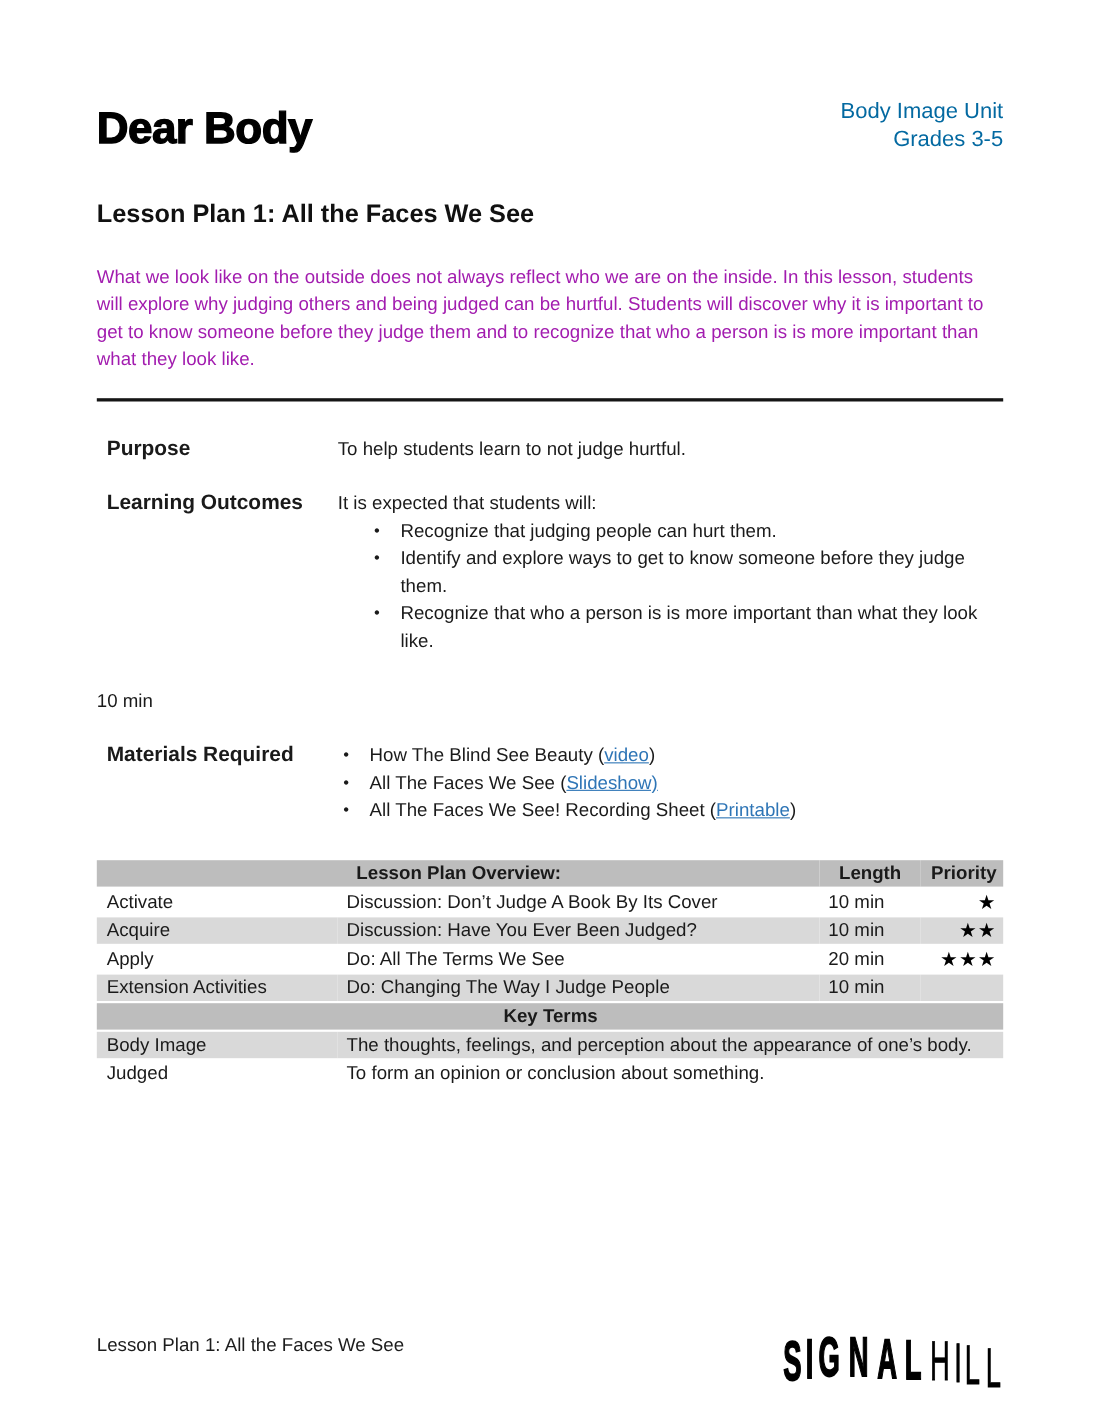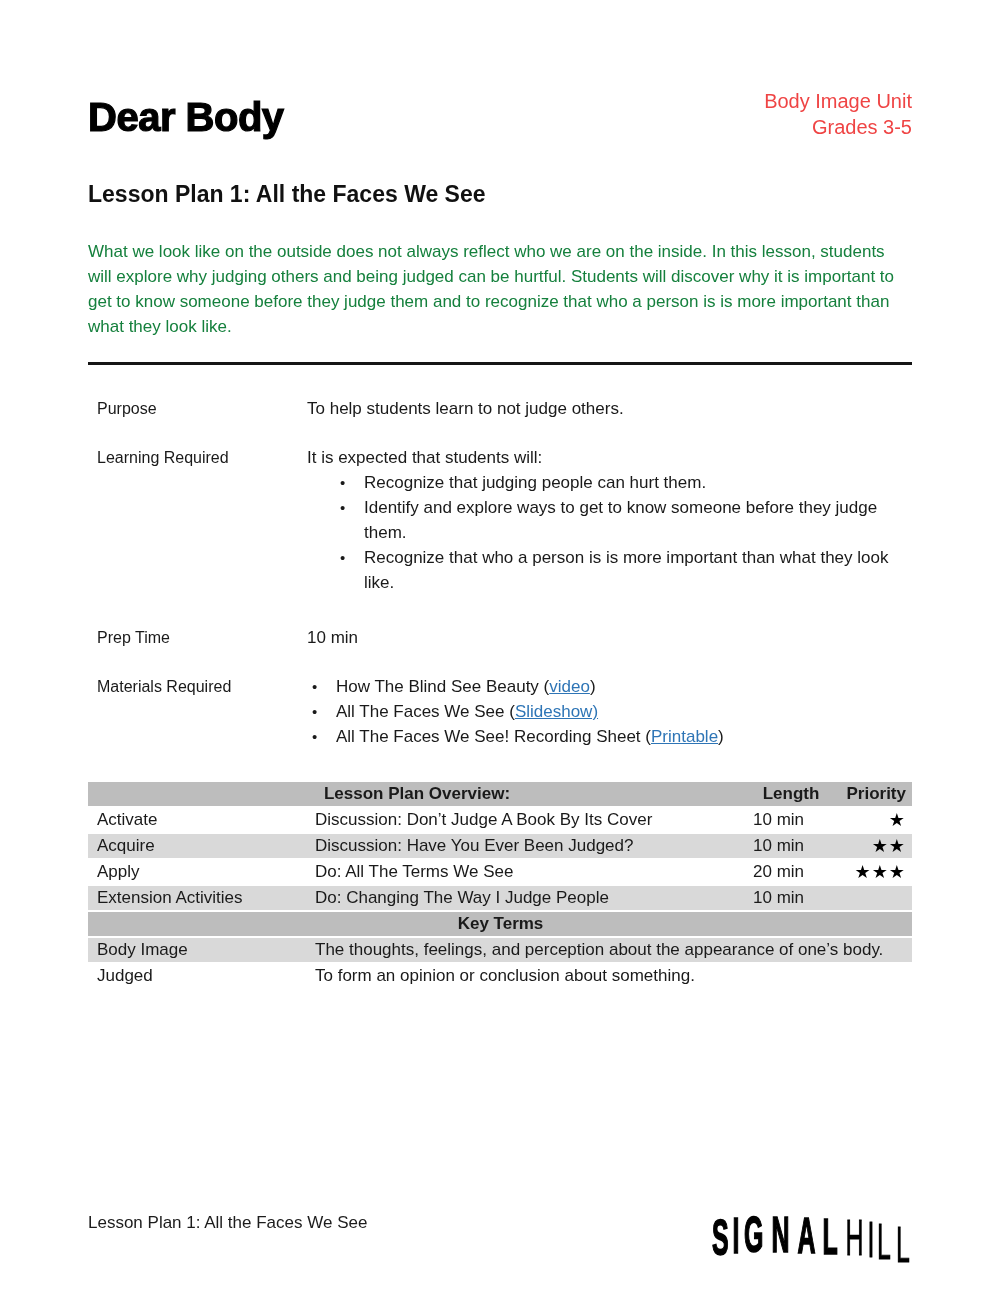--- a/index.html
+++ b/index.html
@@ -15,29 +15,29 @@
     margin:0 auto;padding:86px 88px 0 88px;
     font-family:"Liberation Sans",sans-serif;color:var(--ink);
     overflow:hidden;
   }
   
   .header{display:flex;justify-content:space-between;align-items:flex-end;}
   .brand{
     font-size:40px;font-weight:900;color:#000;letter-spacing:-0.5px;
     -webkit-text-stroke:1.2px #000;line-height:46px;
   }
-  .unit-info{text-align:right;font-size:20px;line-height:26px;color:#ef4444;margin-top:2px;}
+  .unit-info{text-align:right;font-size:20px;line-height:26px;color:#0369a1;margin-top:2px;}
   
   .lesson-title{font-size:23px;font-weight:700;color:#111;margin-top:40px;line-height:28px;}
-  .intro{font-size:17px;line-height:25px;margin-top:31px;color:#15803d;}
+  .intro{font-size:17px;line-height:25px;margin-top:31px;color:#a21caf;}
   .divider{border:none;border-top:3px solid #151515;margin:23px 0 0 0;}
   
   .details{margin-top:31px;}
   .detail-row{display:flex;align-items:flex-start;}
-  .detail-label{width:219px;min-width:219px;padding-left:9px;font-weight:400;font-size:16px;line-height:25px;}
+  .detail-label{width:219px;min-width:219px;padding-left:9px;font-weight:700;font-size:19px;line-height:25px;}
   .detail-value{flex:1;font-size:17px;line-height:25px;}
   .gap24{height:24px;}
   .gap30{height:30px;}
   .bullet-row{display:flex;align-items:flex-start;}
   .bullet-marker{width:28px;min-width:28px;font-size:15px;line-height:25px;padding-left:4px;}
   .bullet-text{flex:1;font-size:17px;line-height:25px;}
   .outcome-list{margin-left:29px;}
   .material-list{margin-left:1px;}
   a.doc-link{color:var(--link);text-decoration:underline;cursor:pointer;}
   
@@ -85,27 +85,27 @@
   <div class="lesson-title">Lesson Plan 1: All the Faces We See</div>
 
   <div class="intro">What we look like on the outside does not always reflect who we are on the inside. In this lesson, students will explore why judging others and being judged can be hurtful. Students will discover why it is important to get to know someone before they judge them and to recognize that who a person is is more important than what they look like.</div>
 
   <hr class="divider">
 
   <div class="details">
 
     <div class="detail-row">
       <div class="detail-label">Purpose</div>
-      <div class="detail-value">To help students learn to not judge others.</div>
+      <div class="detail-value">To help students learn to not judge hurtful.</div>
     </div>
 
     <div class="gap24"></div>
 
     <div class="detail-row">
-      <div class="detail-label">Learning Required</div>
+      <div class="detail-label">Learning Outcomes</div>
       <div class="detail-value">
         <div>It is expected that students will:</div>
         <div class="outcome-list">
           <div class="bullet-row">
             <span class="bullet-marker">•</span>
             <span class="bullet-text">Recognize that judging people can hurt them.</span>
           </div>
           <div class="bullet-row">
             <span class="bullet-marker">•</span>
             <span class="bullet-text">Identify and explore ways to get to know someone before they judge them.</span>
@@ -114,21 +114,20 @@
             <span class="bullet-marker">•</span>
             <span class="bullet-text">Recognize that who a person is is more important than what they look like.</span>
           </div>
         </div>
       </div>
     </div>
 
     <div class="gap30"></div>
 
     <div class="detail-row">
-      <div class="detail-label">Prep Time</div>
       <div class="detail-value">10 min</div>
     </div>
 
     <div class="gap24"></div>
 
     <div class="detail-row">
       <div class="detail-label">Materials Required</div>
       <div class="detail-value">
         <div class="material-list">
           <div class="bullet-row">

